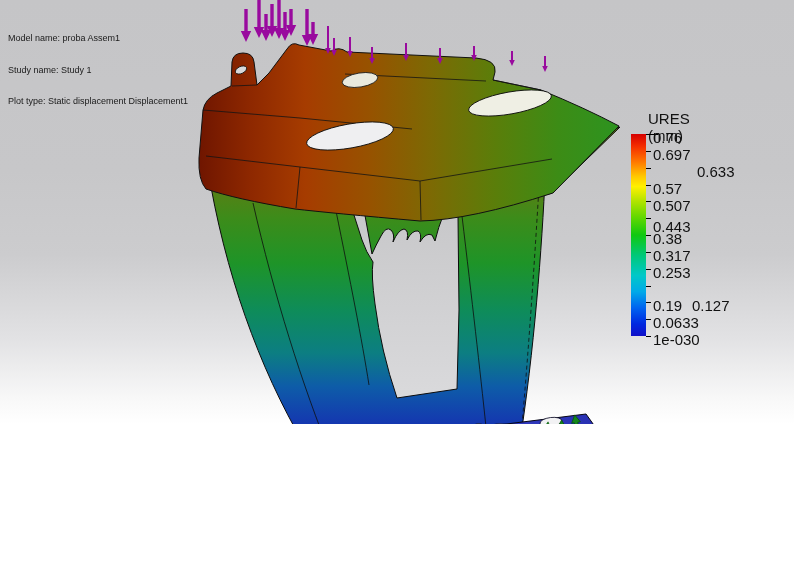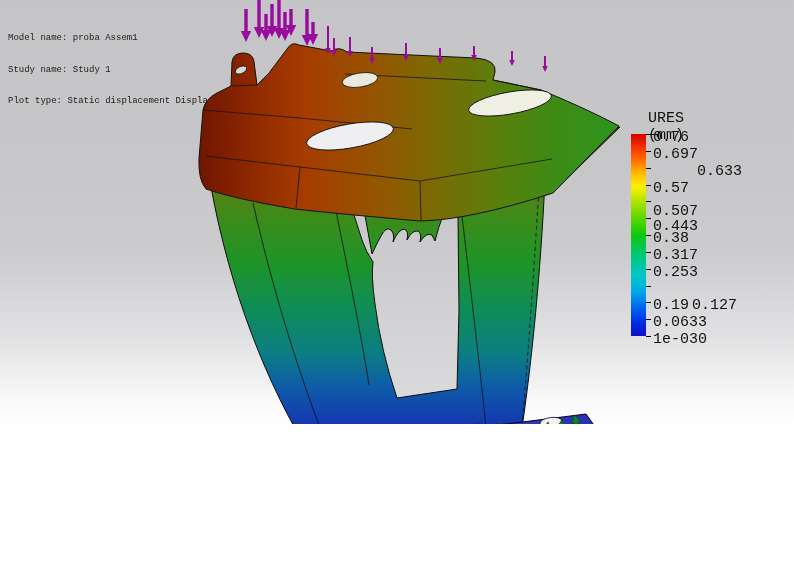--- a/index.html
+++ b/index.html
@@ -1,20 +1,20 @@
 <!DOCTYPE html>
 <html><head>
 <meta charset="utf-8">
 <style>
   html,body{margin:0;padding:0;}
   .viewport{
     position:relative;
     width:794px;height:424px;
     overflow:hidden;
-    font-family:Liberation Mono, monospace;
+    font-family:Liberation Sans, sans-serif;
     background:linear-gradient(180deg,#C5C5C7 0%,#C7C7C9 40%,#CCCCCE 60%,#E2E2E4 80%,#F8F8F8 94%,#FFFFFF 100%);
   }
   .annotations{
     position:absolute;left:8px;top:12px;
     font-size:9px;line-height:10.5px;color:#1A1A1A;
     white-space:pre;
   }
   .model-svg{position:absolute;left:0;top:0;}
   .legend{
     position:absolute;left:626px;top:106px;width:92px;height:250px;
@@ -206,21 +206,21 @@
     <div>
         <div class="legend-tick" style="top: 28px; left: 20px; width: 12px;"></div>
         <div class="legend-label" style="top: 23px;">0.76</div>
         <div class="legend-tick" style="top: 44.8333px; left: 20px; width: 5px;"></div>
         <div class="legend-label" style="top: 39.8333px; text-align: right;">0.697</div>
         <div class="legend-tick" style="top: 61.6667px; left: 20px; width: 5px;"></div>
         <div class="legend-label" style="top: 56.6667px; margin-left: 44px;">0.633</div>
         <div class="legend-tick" style="top: 78.5px; left: 20px; width: 5px;"></div>
         <div class="legend-label" style="top: 73.5px;">0.57</div>
         <div class="legend-tick" style="top: 95.3333px; left: 20px; width: 5px;"></div>
-        <div class="legend-label" style="top: 97px;">0.507</div>
+        <div class="legend-label" style="top: 91px;">0.507</div>
         <div class="legend-tick" style="top: 112.167px; left: 20px; width: 5px;"></div>
         <div class="legend-label" style="top: 112px;">0.443</div>
         <div class="legend-tick" style="top: 129px; left: 20px; width: 5px;"></div>
         <div class="legend-label" style="top: 124px;">0.38</div>
         <div class="legend-tick" style="top: 145.833px; left: 20px; width: 5px;"></div>
         <div class="legend-label" style="top: 140.833px;">0.317</div>
         <div class="legend-tick" style="top: 162.667px; left: 20px; width: 5px;"></div>
         <div class="legend-label" style="top: 157.667px;">0.253</div>
         <div class="legend-tick" style="top: 179.5px; left: 20px; width: 5px;"></div>
         <div class="legend-label" style="top: 191px; text-align: center;">0.19</div>

